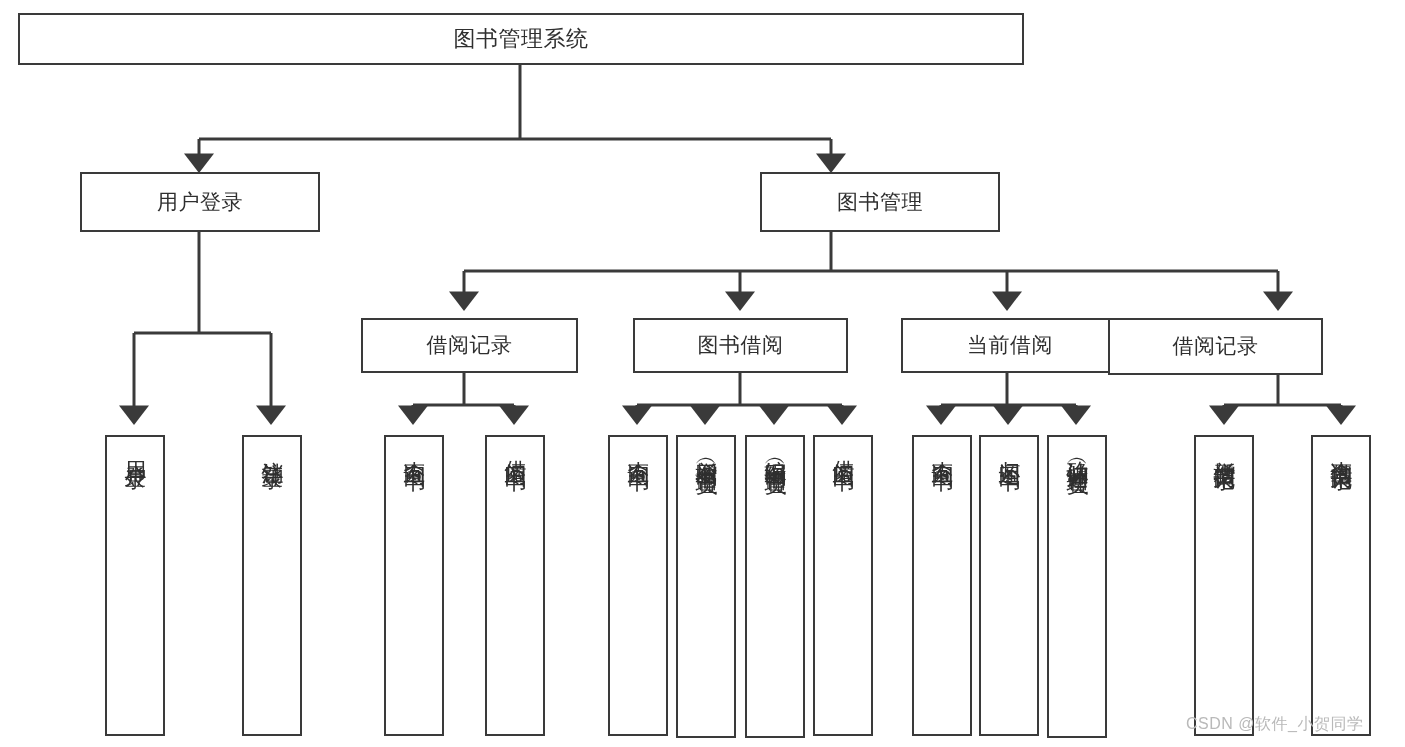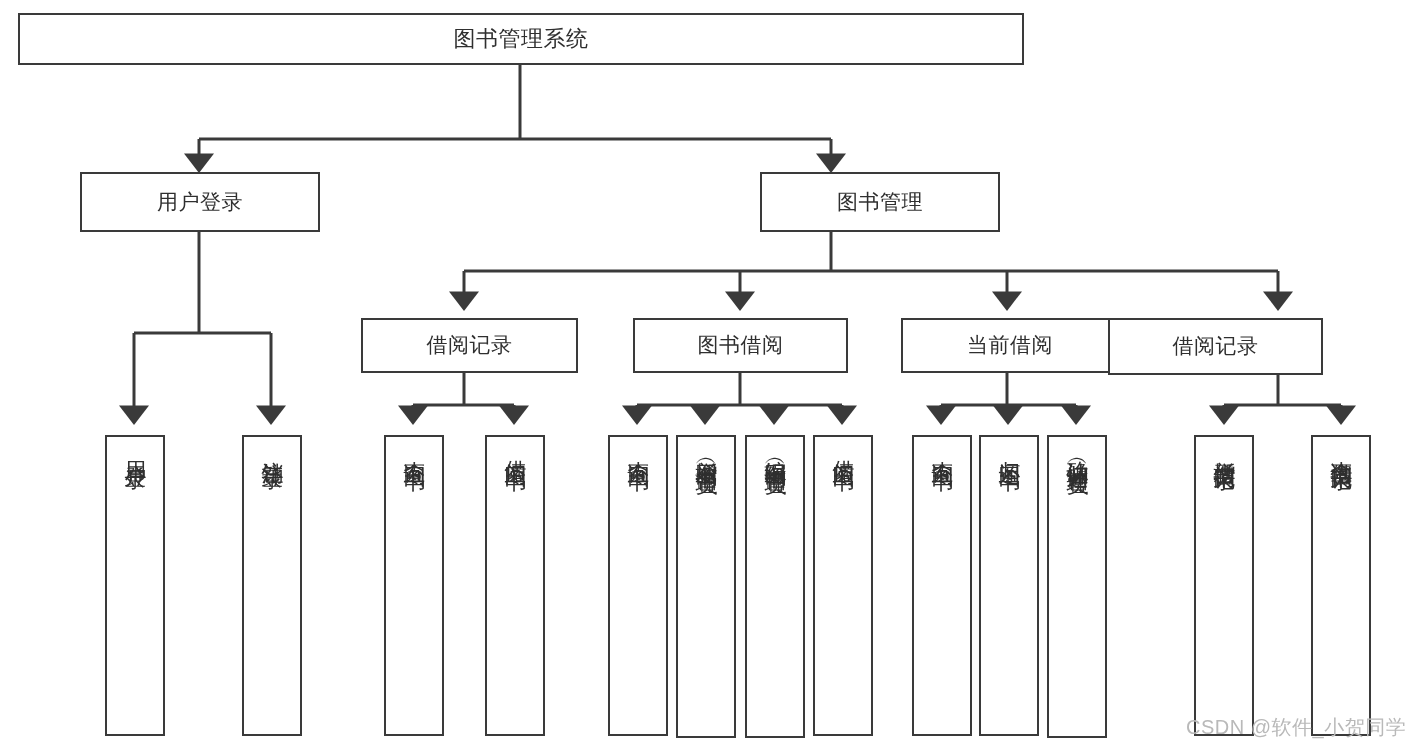--- a/index.html
+++ b/index.html
@@ -64,21 +64,21 @@
     letter-spacing: 3px;
     white-space: nowrap;
   }
   .node.vert.tall .label {
     letter-spacing: 2px;
   }
   #watermark {
     position: absolute;
     left: 1186px;
     top: 714px;
-    font-size: 20px;
+    font-size: 16px;
     color: #b9b9b9;
     white-space: nowrap;
     letter-spacing: 0.5px;
   }
 </style>
 </head>
 <body>
 
 <div id="canvas">
 

